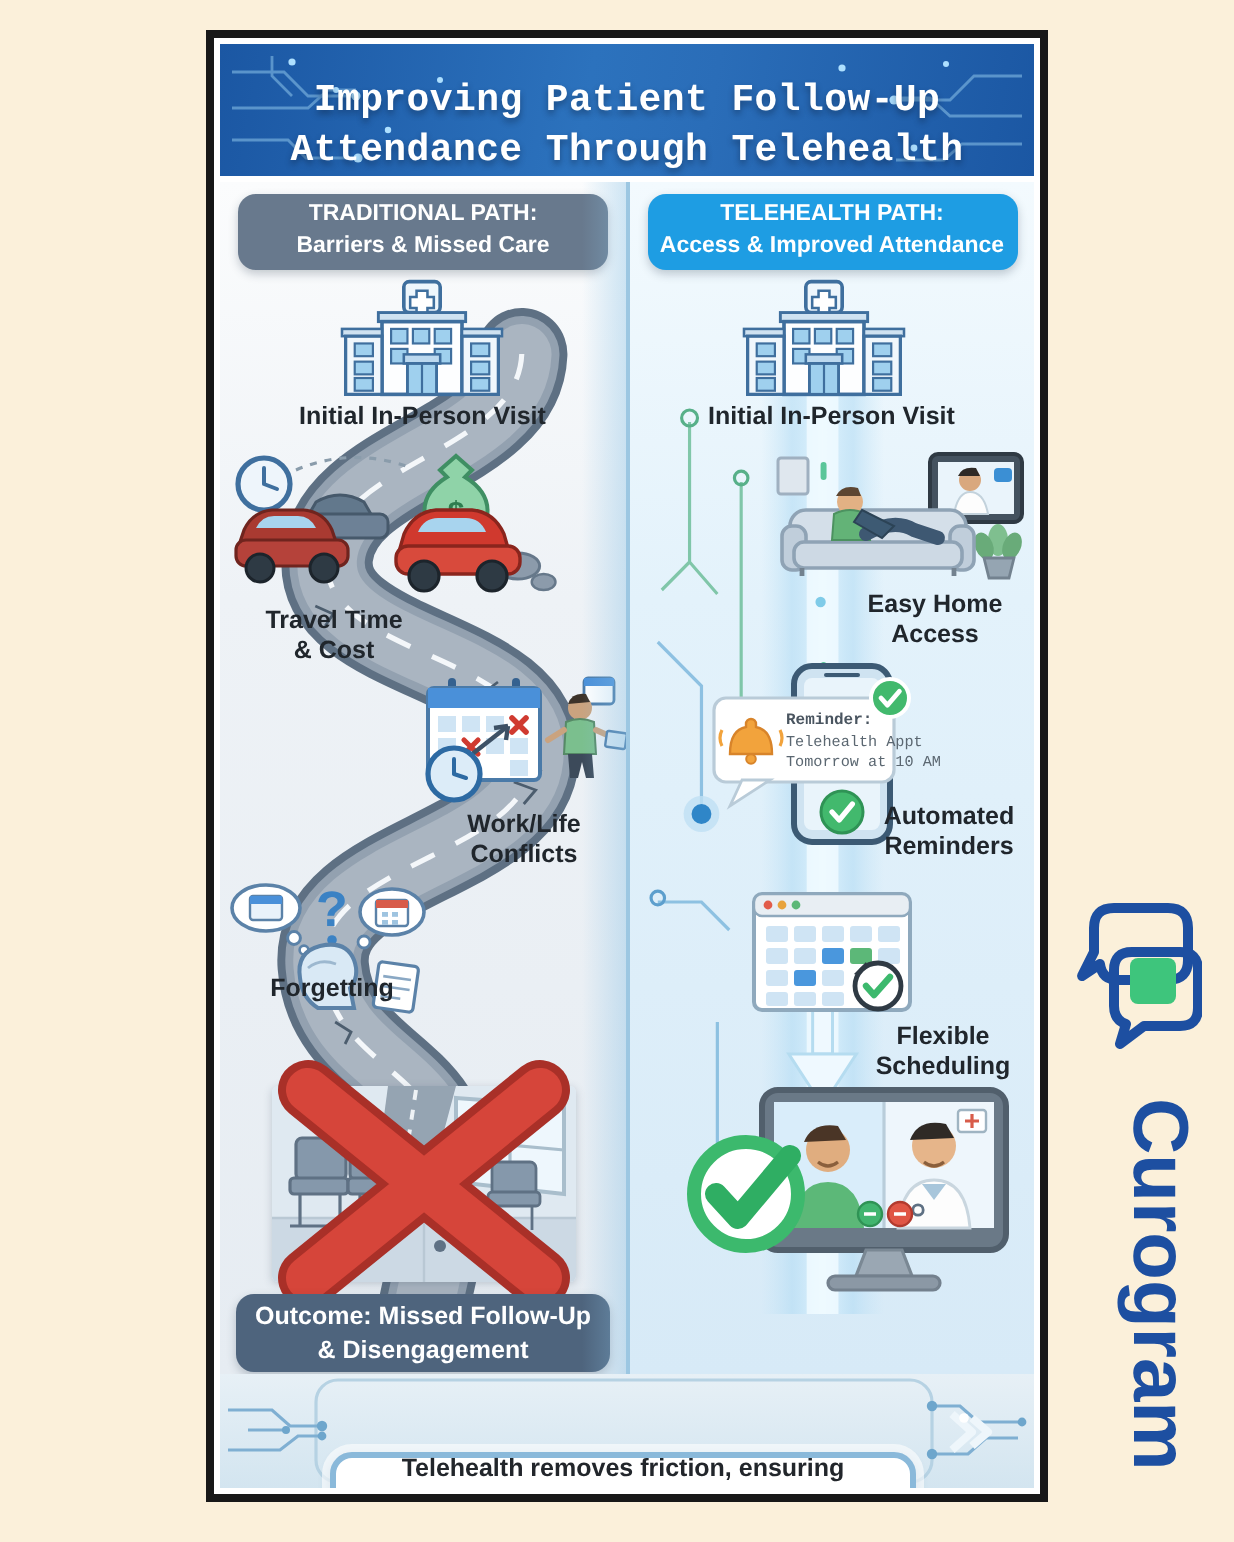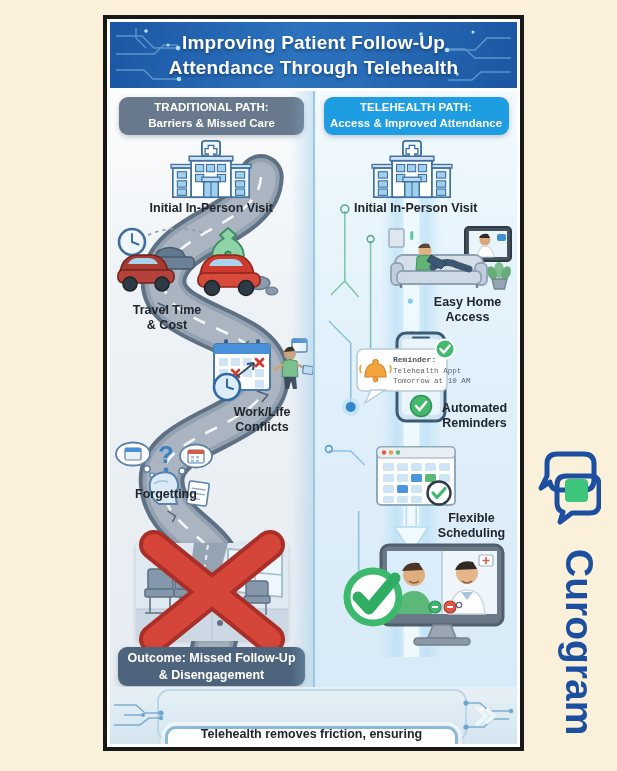--- a/index.html
+++ b/index.html
@@ -9,21 +9,21 @@
     font-family:"Liberation Sans", sans-serif;
   }
   .panel{
     position:absolute;left:103px;top:15px;width:413px;height:728px;
     border:4px solid #181818;background:#fff;
   }
   
   .header{
     position:absolute;top:3px;left:3px;right:3px;height:66px;
     background:linear-gradient(100deg,#1b57a3 0%,#2c72bd 45%,#2a6db8 60%,#1b57a3 100%);
-    display:flex;align-items:center;justify-content:center;overflow:hidden;
+    display:flex;align-items:flex-end;justify-content:center;overflow:hidden;font-family:Liberation Mono, monospace;
   }
   .header svg.circ{position:absolute;inset:0;width:100%;height:100%;}
   .title{
     position:relative;color:#fff;font-weight:bold;font-size:19px;line-height:1.32;
     text-align:center;white-space:pre-line;letter-spacing:.2px;
     text-shadow:0 2px 3px rgba(10,30,60,.45);
   }
   
   .columns{position:absolute;top:72px;left:3px;right:3px;bottom:60px;display:flex;}
   .col{position:relative;width:50%;height:100%;overflow:hidden;}

